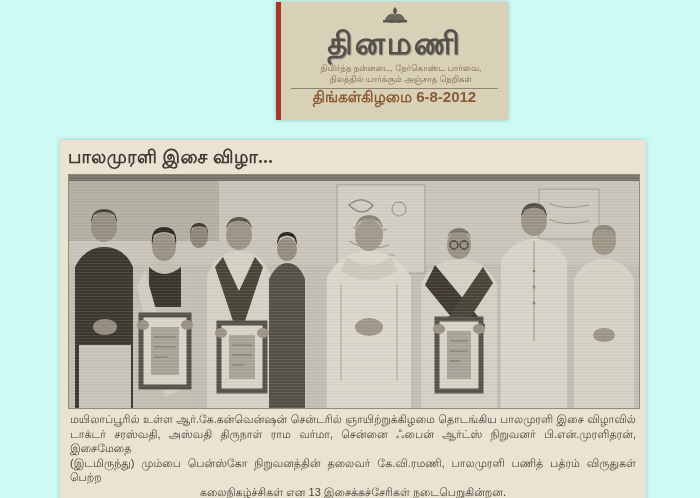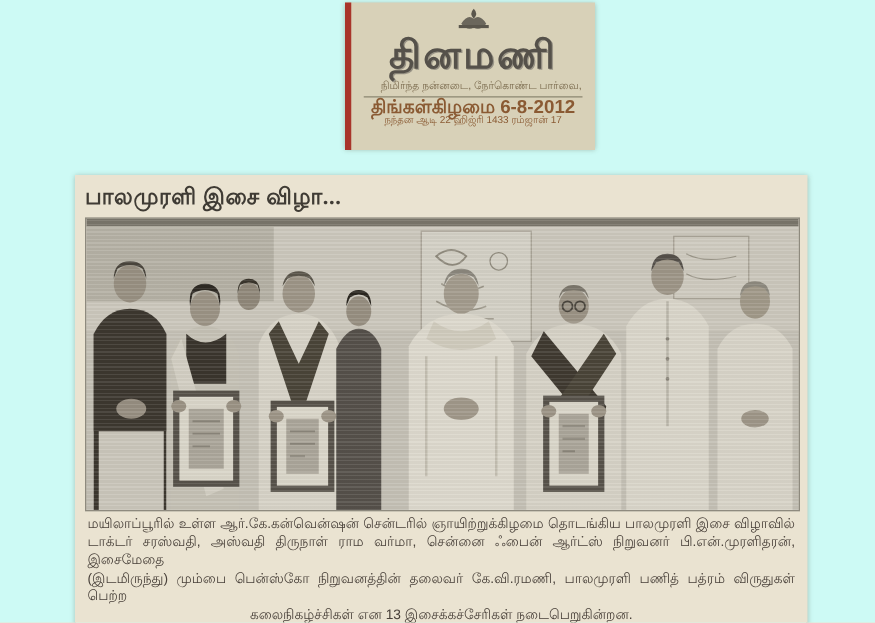--- a/index.html
+++ b/index.html
@@ -32,21 +32,21 @@
   }
   
   .caption{
     position:absolute;left:10px;top:272px;width:566px;
     font-size:11px;line-height:14.6px;color:#49413a;
   }
   .caption .cap-line{text-align:justify;text-align-last:justify;}
   .caption .cap-line.last{text-align:center;text-align-last:center;}
   
   .masthead-clipping{
-    position:absolute;left:276px;top:2px;width:200px;height:118px;
+    position:absolute;left:276px;top:2px;width:232px;height:118px;
     background:#d8d1b8;border-left:5px solid #a8342a;
     box-shadow:0 0 4px rgba(90,90,70,.4);
     text-align:center;box-sizing:border-box;padding-top:3px;
   }
   .emblem{height:22px;line-height:22px;color:#5a564c;}
   .masthead-title{
     font-family:"Liberation Serif", serif;font-weight:bold;
     font-size:31px;line-height:33px;color:#55514a;letter-spacing:2px;
     text-shadow:1px 1px 0 #9a9587;
   }
@@ -186,17 +186,17 @@
   <div class="emblem">
     <svg width="34" height="20" viewBox="0 0 34 20">
       <path d="M17 2 q-4 4 0 8 q4 -4 0 -8 Z" fill="#5a564c"></path>
       <path d="M7 14 q5 -8 10 -4 q5 -4 10 4 q-5 6 -10 3 q-5 3 -10 -3 Z" fill="#6b675c"></path>
       <rect x="5" y="15" width="24" height="2.5" fill="#5a564c"></rect>
     </svg>
   </div>
   <div class="masthead-title">தினமணி</div>
   <div class="tagline">
     <div>நிமிர்ந்த நன்னடை, நேர்கொண்ட பார்வை,</div>
+    <div>நிலத்தில் யார்க்கும் அஞ்சாத நெறிகள்</div>
   </div>
   <div class="mast-rule"></div>
   <div class="date-line">திங்கள்கிழமை 6-8-2012</div>
-  <div class="calendar-line">நந்தன ஆடி 22   ஹிஜ்ரி 1433   ரம்ஜான் 17</div>
 </div>
 
 </body></html>

